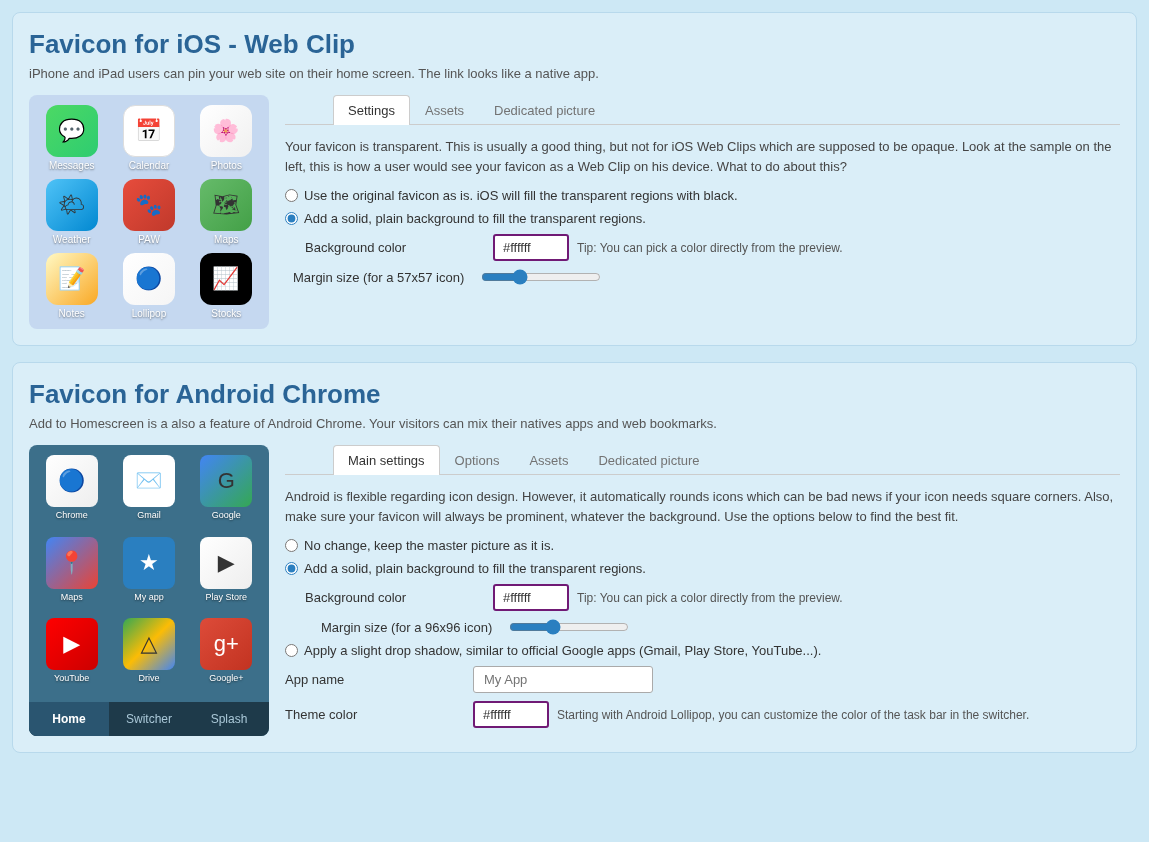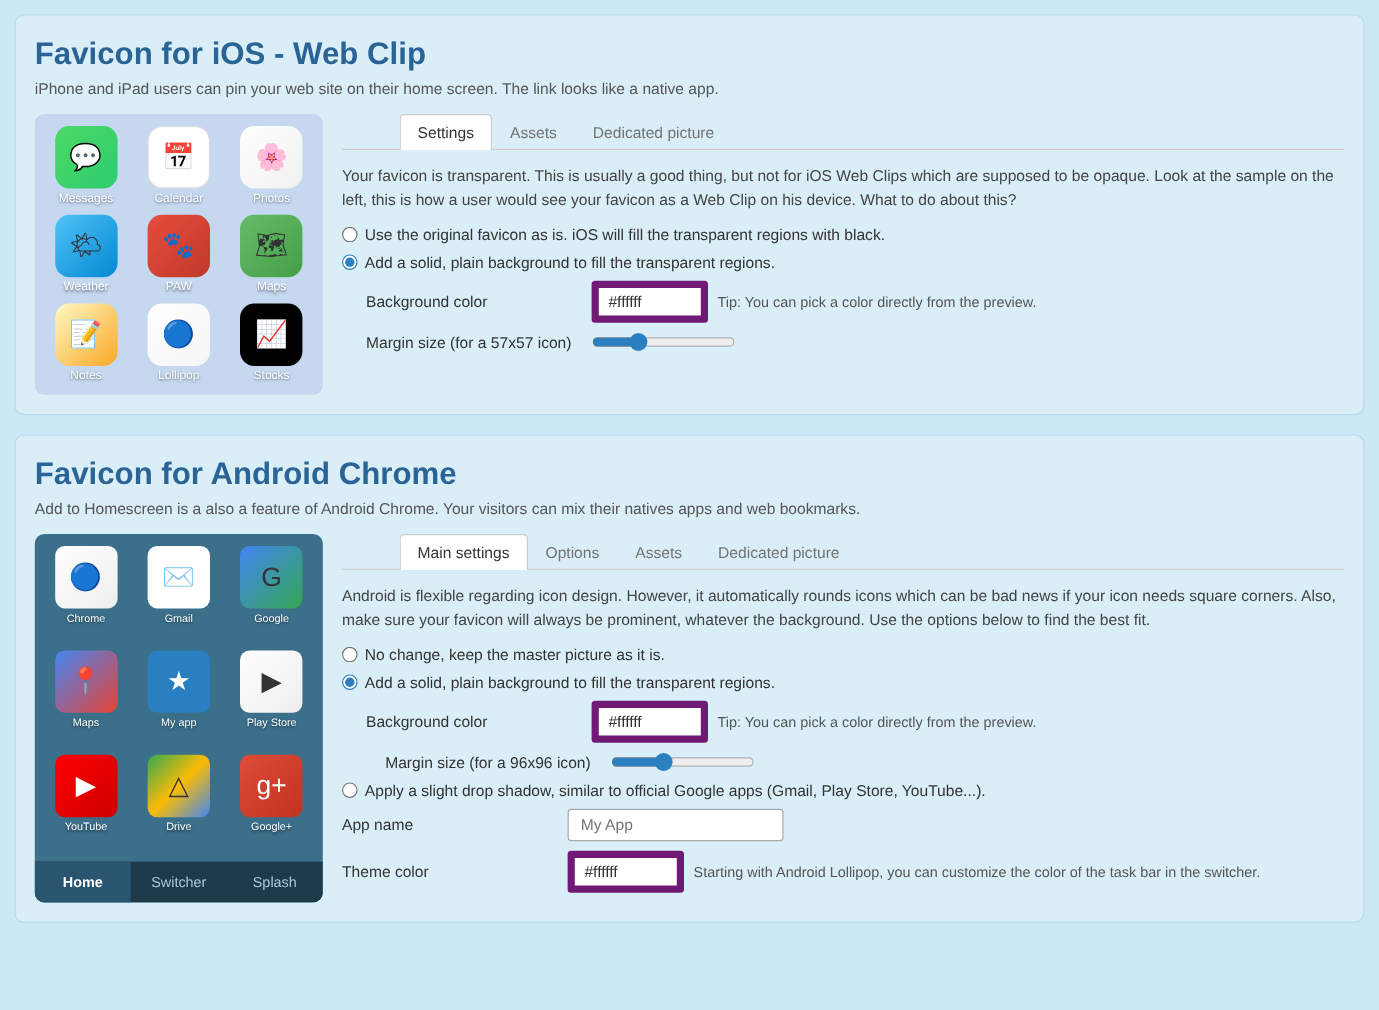--- a/index.html
+++ b/index.html
@@ -173,25 +173,25 @@
       gap: 8px;
       margin-bottom: 8px;
       margin-left: 0;
     }
     .field-label {
       font-size: 13px;
       color: #333;
       min-width: 180px;
     }
     .color-input {
-      border: 6px solid #701a75;
+      border: 2px solid #701a75;
       border-radius: 3px;
       padding: 4px 8px;
       font-size: 13px;
-      width: 97px;
+      width: 76px;
       color: #333;
     }
     .tip-text {
       color: #555;
       font-size: 12px;
     }
     .slider-row {
       display: flex;
       align-items: center;
       gap: 8px;
@@ -295,21 +295,21 @@
       </div>
       <div class="radio-option">
         <input type="radio" name="ios-bg" checked="" style="">
         <span>Add a solid, plain background to fill the transparent regions.</span>
       </div>
       <div class="field-row" style="margin-left:20px;">
         <span class="field-label">Background color</span>
         <input type="text" class="color-input" value="#ffffff" style="">
         <span class="tip-text">Tip: You can pick a color directly from the preview.</span>
       </div>
-      <div class="slider-row" style="margin-left:20px;">
+      <div class="slider-row" style="margin-left:8px;">
         <span class="slider-label">Margin size (for a 57x57 icon)</span>
         <input type="range" min="0" max="100" value="30" style="">
       </div>
     </div>
   </div>
 </div>
 
 <div class="section">
   <h1>Favicon for Android Chrome</h1>
   <p class="subtitle">Add to Homescreen is a also a feature of Android Chrome. Your visitors can mix their natives apps and web bookmarks.</p>

